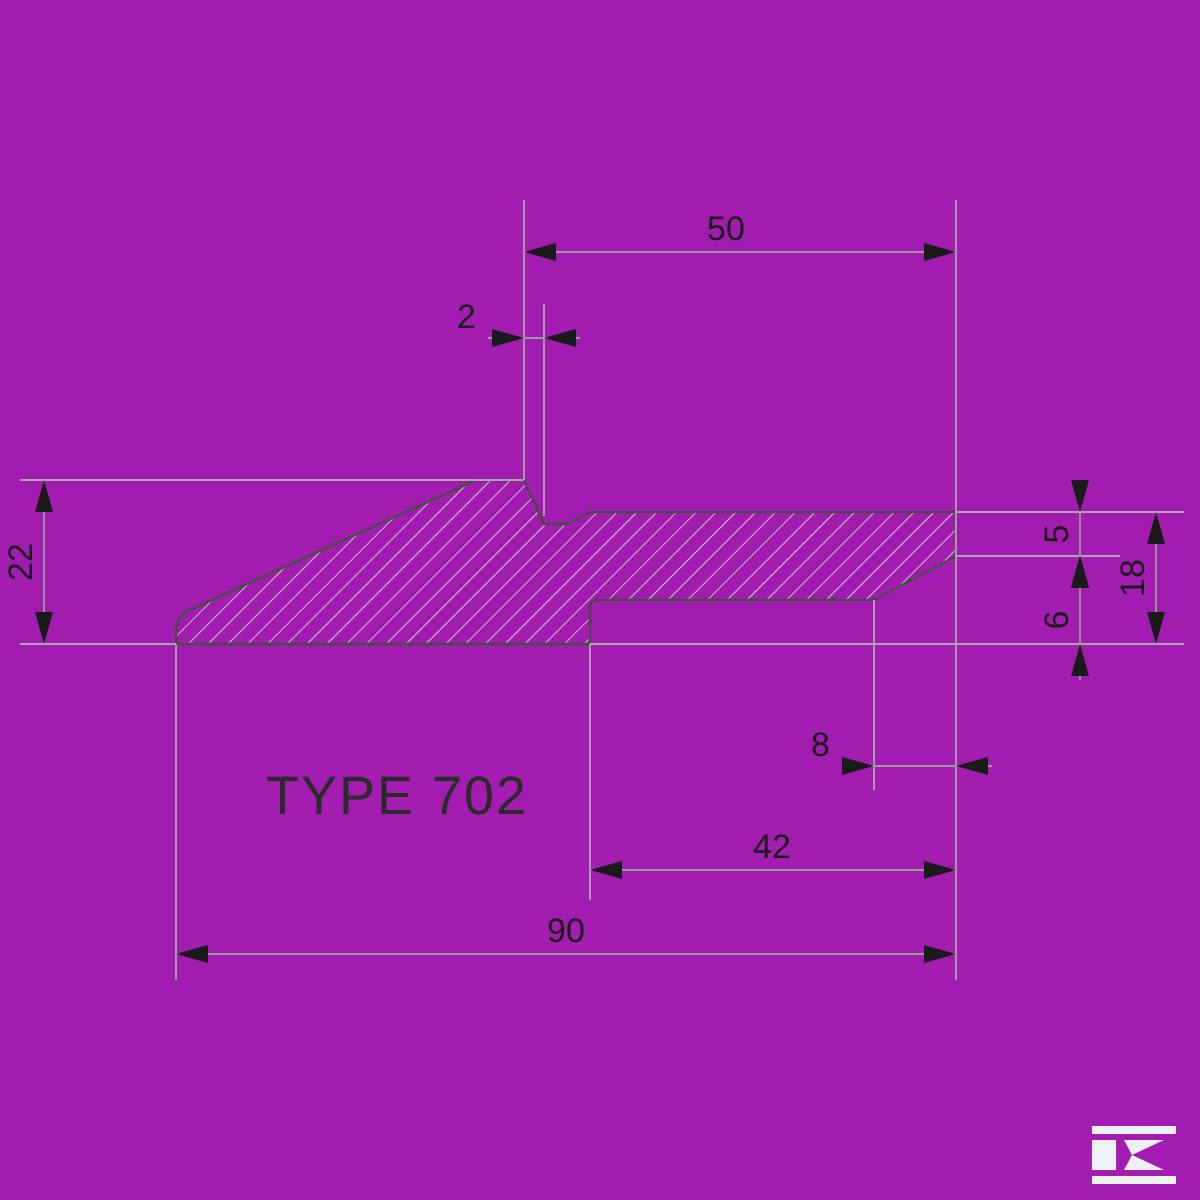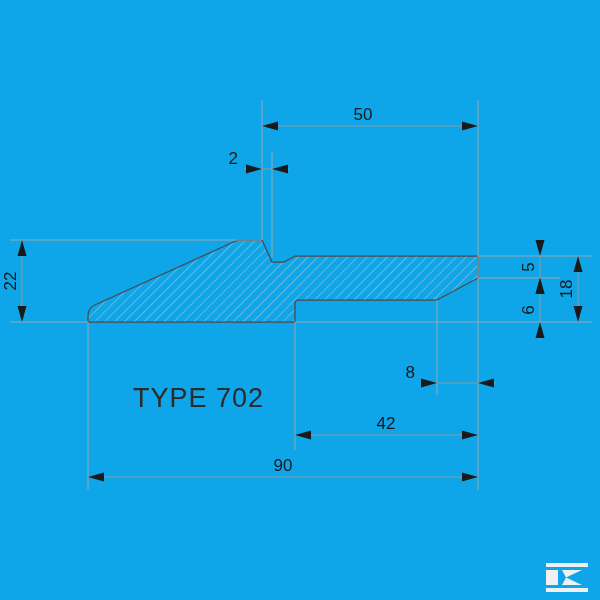--- a/index.html
+++ b/index.html
@@ -10,21 +10,21 @@
   body {
     width: 600px;
     height: 600px;
     font-family: "Liberation Sans", sans-serif;
     overflow: hidden;
   }
   #drawing-root {
     position: relative;
     width: 600px;
     height: 600px;
-    background: #0ea5e9;
+    background: #a21caf;
   }
   svg#technical-drawing {
     display: block;
     width: 600px;
     height: 600px;
   }
   .dim-text {
     font-family: "Liberation Sans", sans-serif;
     font-size: 17px;
     fill: #1a1a1a;

